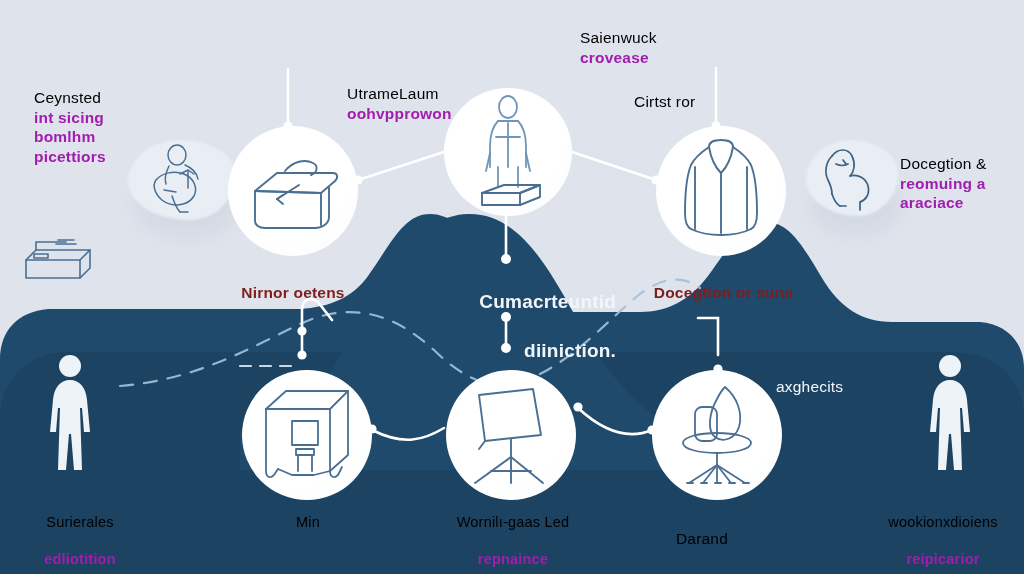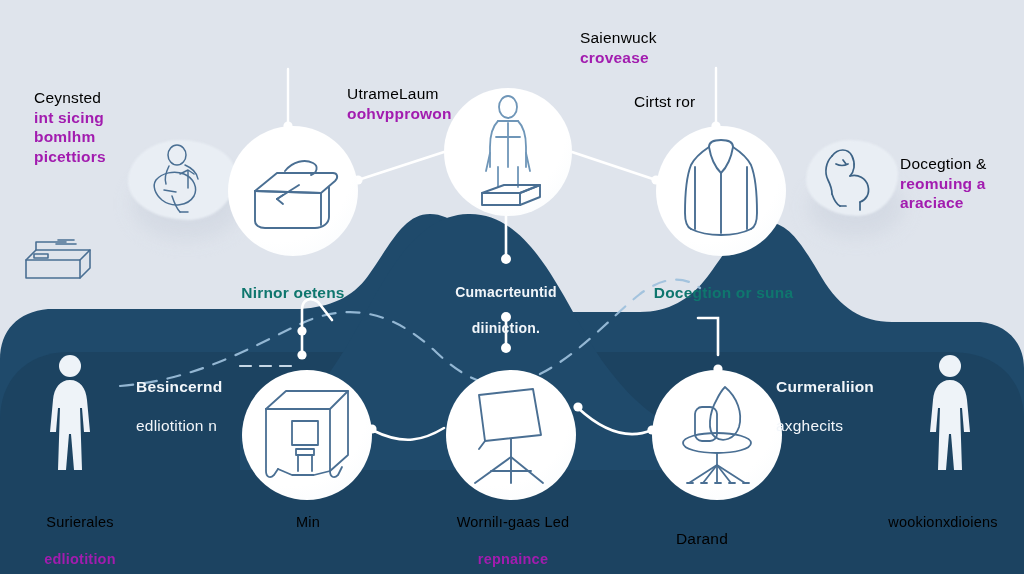--- a/index.html
+++ b/index.html
@@ -25,28 +25,28 @@
   svg.layer { display: block; }
 
   
   .label {
     position: absolute;
     line-height: 1.28;
     letter-spacing: .2px;
     white-space: pre-line;
     pointer-events: none;
   }
-  .label.dark  { color: #0f766e; }
+  .label.dark  { color: #7f1d1d; }
   .label.light { color: #f2f6fa; }
 
   .t-center { text-align: center; }
   .t-left   { text-align: left; }
   .sz-14 { font-size: 14.5px; }
   .sz-15 { font-size: 15.5px; }
-  .sz-16 { font-size: 14px; }
+  .sz-16 { font-size: 19px; text-align: right; }
 
   .w-semi { font-weight: 600; }
   .w-norm { font-weight: 400; }
 
   
   .lead { font-weight: 400; text-align: center; }
   .rest { font-weight: 700; color: #a21caf; }
 
   
   .node {
@@ -372,27 +372,22 @@
 
   <div class="label t-center sz-15 w-semi dark" style="left:631px; top:263px; width:185px;">
     <span>Docegtion or suna</span>
   </div>
 
   <div class="label t-center sz-16 light" style="left:396px; top:266px; width:220px;">
     <div class="w-semi">Cumacrteuntid</div>
     <div class="w-semi">diiniction.</div>
   </div>
 
-  <div class="label t-left sz-15 light" style="left:136px; top:357px; width:180px;">
-    <div class="w-semi">Besincernd</div>
-    <div class="w-norm">edliotition n</div>
-  </div>
 
   <div class="label t-left sz-15 light" style="left:776px; top:357px; width:190px;">
-    <div class="w-semi">Curmeraliion</div>
     <div class="w-norm">axghecits</div>
   </div>
 
   <div class="label t-center sz-14" style="left:0px; top:494px; width:160px;">
     <div class="lead strong">Surierales</div>
     <div class="rest">edliotition</div>
   </div>
 
   <div class="label t-center sz-14" style="left:222px; top:494px; width:172px;">
     <div class="lead strong">Min</div>
@@ -402,15 +397,16 @@
     <div class="lead strong">Wornilı-gaas Led</div>
     <div class="rest">repnaince</div>
   </div>
 
   <div class="label t-center sz-15" style="left:616px; top:509px; width:172px;">
     <div class="lead strong">Darand</div>
   </div>
 
   <div class="label t-center sz-14" style="left:862px; top:494px; width:162px;">
     <div class="lead strong">wookionxdioiens</div>
+    <div class="rest">reipicarior</div>
   </div>
 
 </div>
 
 </body></html>

